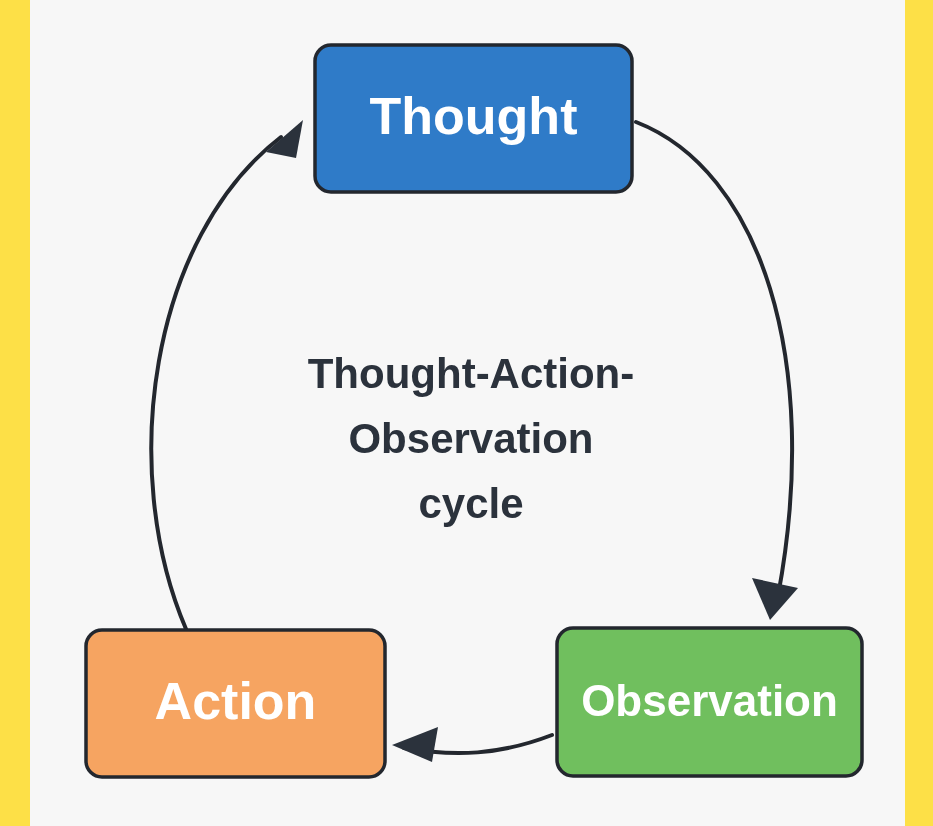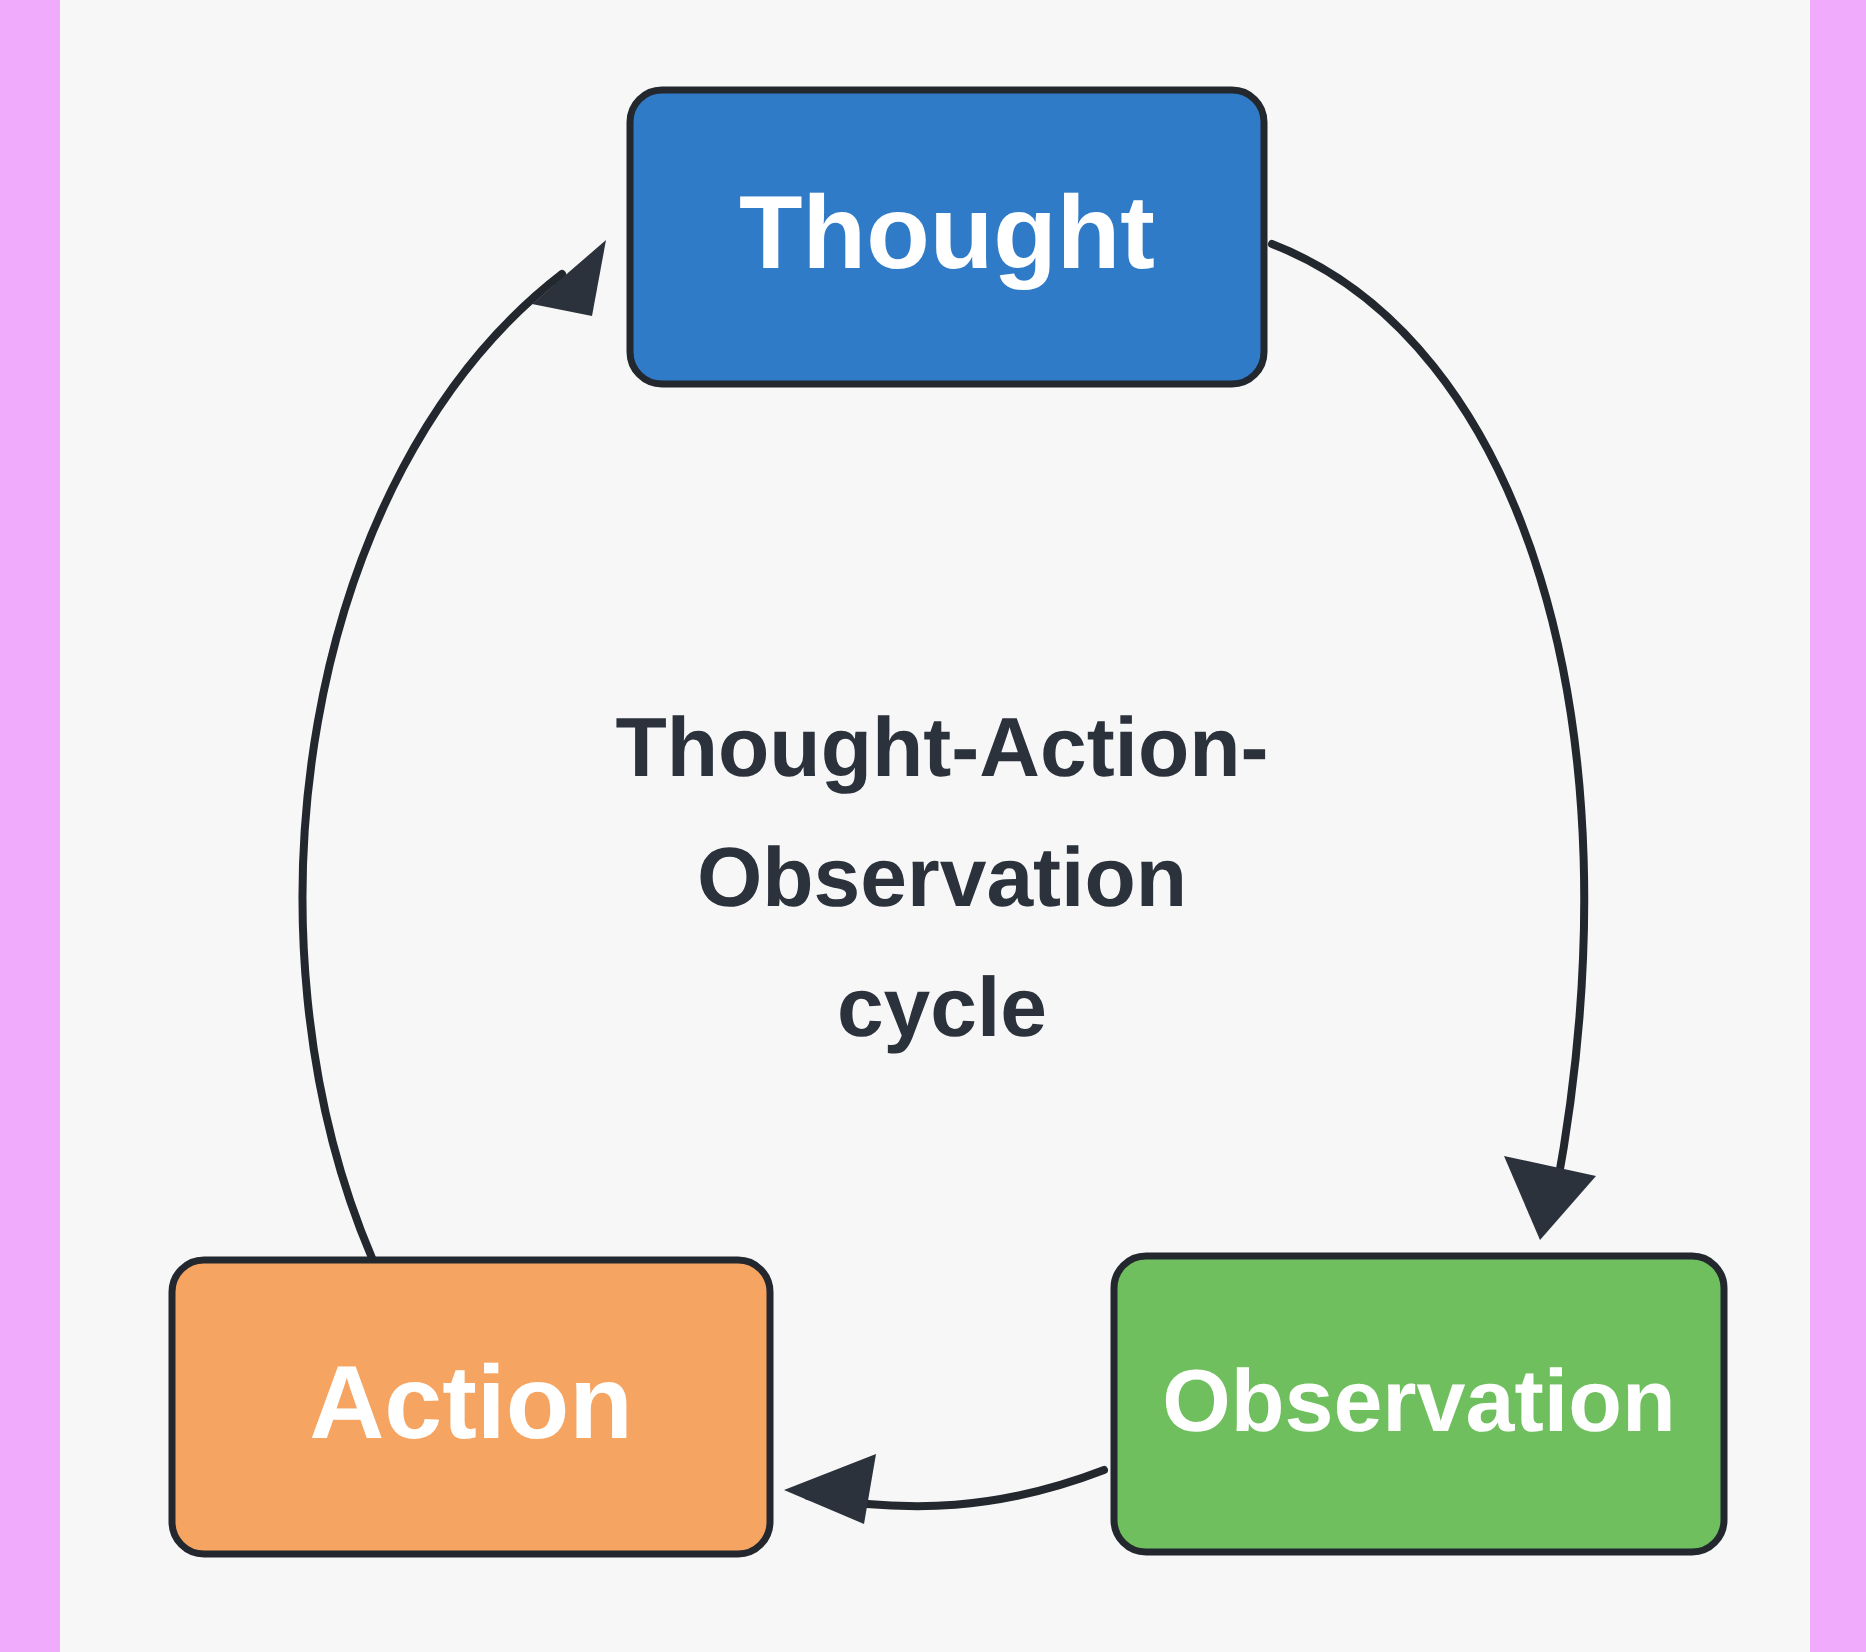--- a/index.html
+++ b/index.html
@@ -60,21 +60,21 @@
     stroke-linecap: round;
   }
   .arrow-head {
     fill: #2b323c;
     stroke: none;
   }
 </style>
 </head>
 <body>
 
-<div id="diagram-root" style="background: #f0abfc;">
+<div id="diagram-root" style="background: #fde047;">
   <div id="canvas-area" style="background: rgb(247, 247, 247);"></div>
 
   <svg class="diagram-svg" viewBox="0 0 933 826">
 
     <path class="flow-arc" d="M 636 122 C 760 170 822 360 778 596" stroke="#23272e"></path>
     <polygon class="arrow-head" points="770,620 752,578 798,588"></polygon>
 
     <path class="flow-arc" d="M 552 735 C 500 755 455 757 404 748" stroke="#23272e"></path>
     <polygon class="arrow-head" points="392,745 438,727 432,762"></polygon>
 

